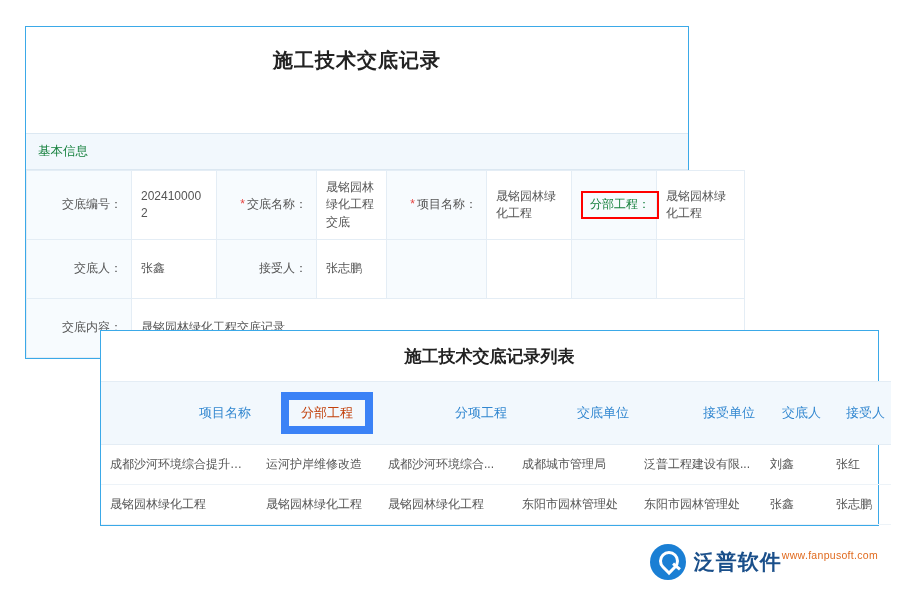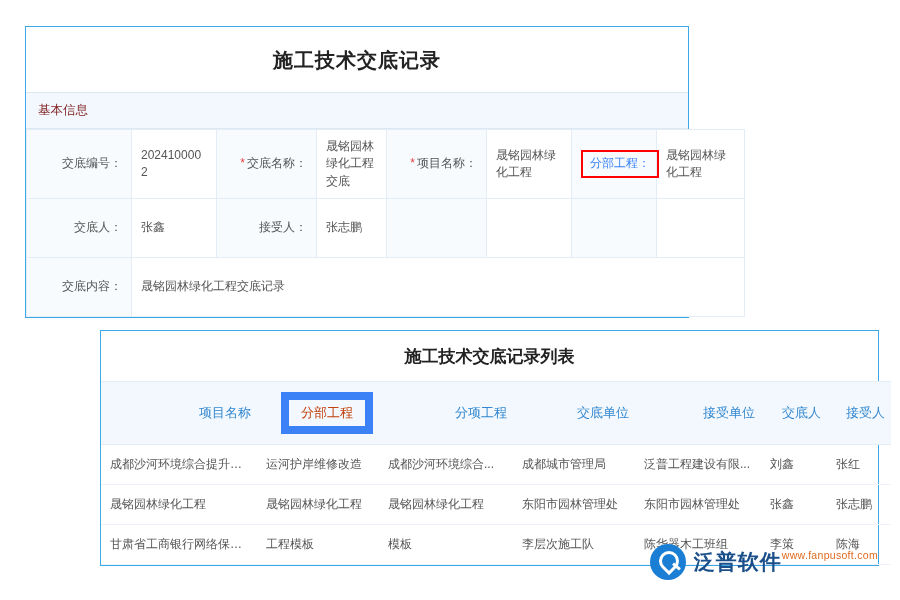--- a/index.html
+++ b/index.html
@@ -32,22 +32,23 @@
     font-weight: bold;
     color: #222222;
     padding: 20px 0 18px 0;
     letter-spacing: 1px;
   }
   .section-header {
     background: #f2f8fd;
     border-top: 1px solid #dce8f2;
     border-bottom: 1px solid #dce8f2;
     font-size: 12.5px;
-    color: #7f1d1d;
+    color: #15803d;
     padding: 9px 12px;
+    margin-top: 41px;
   }
   table.form-table {
     border-collapse: collapse;
     width: 100%;
     table-layout: fixed;
   }
   table.form-table td {
     border: 1px solid #e4edf5;
     font-size: 12px;
     color: #555555;
@@ -69,21 +70,21 @@
   }
   .req {
     color: #e64340;
     margin-right: 2px;
   }
   .hl-box {
     display: inline-block;
     border: 2px solid #ff0000;
     padding: 3px 7px;
     box-sizing: border-box;
-    color: #3b82f6;
+    color: #15803d;
     white-space: nowrap;
   }
   .content-row td {
     height: 34px;
   }
 
   
   .list-panel {
     position: absolute;
     left: 100px;
@@ -275,29 +276,20 @@
       </tr>
       <tr>
         <td class="linkcell">晟铭园林绿化工程</td>
         <td>晟铭园林绿化工程</td>
         <td>晟铭园林绿化工程</td>
         <td>东阳市园林管理处</td>
         <td>东阳市园林管理处</td>
         <td>张鑫</td>
         <td>张志鹏</td>
       </tr>
-      <tr>
-        <td class="linkcell">甘肃省工商银行网络保养...</td>
-        <td>工程模板</td>
-        <td>模板</td>
-        <td>李层次施工队</td>
-        <td>陈华器木工班组</td>
-        <td>李策</td>
-        <td>陈海</td>
-      </tr>
     </tbody>
   </table>
 </div>
 
 <div class="logo">
   <div class="logo-mark"></div>
   <div class="logo-text-wrap">
     <div class="logo-name">泛普软件</div>
     <div class="logo-url">www.fanpusoft.com</div>
   </div>

